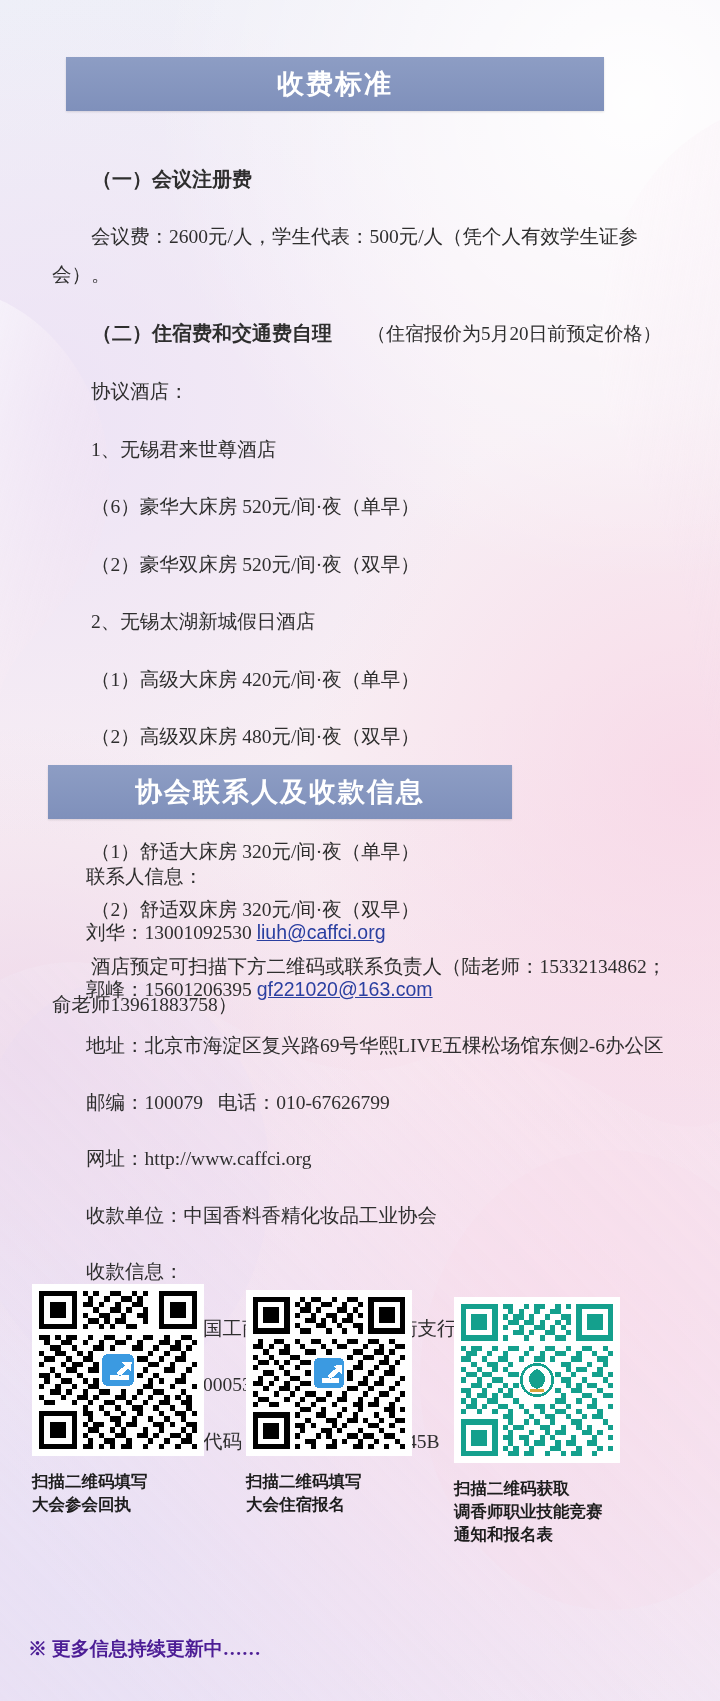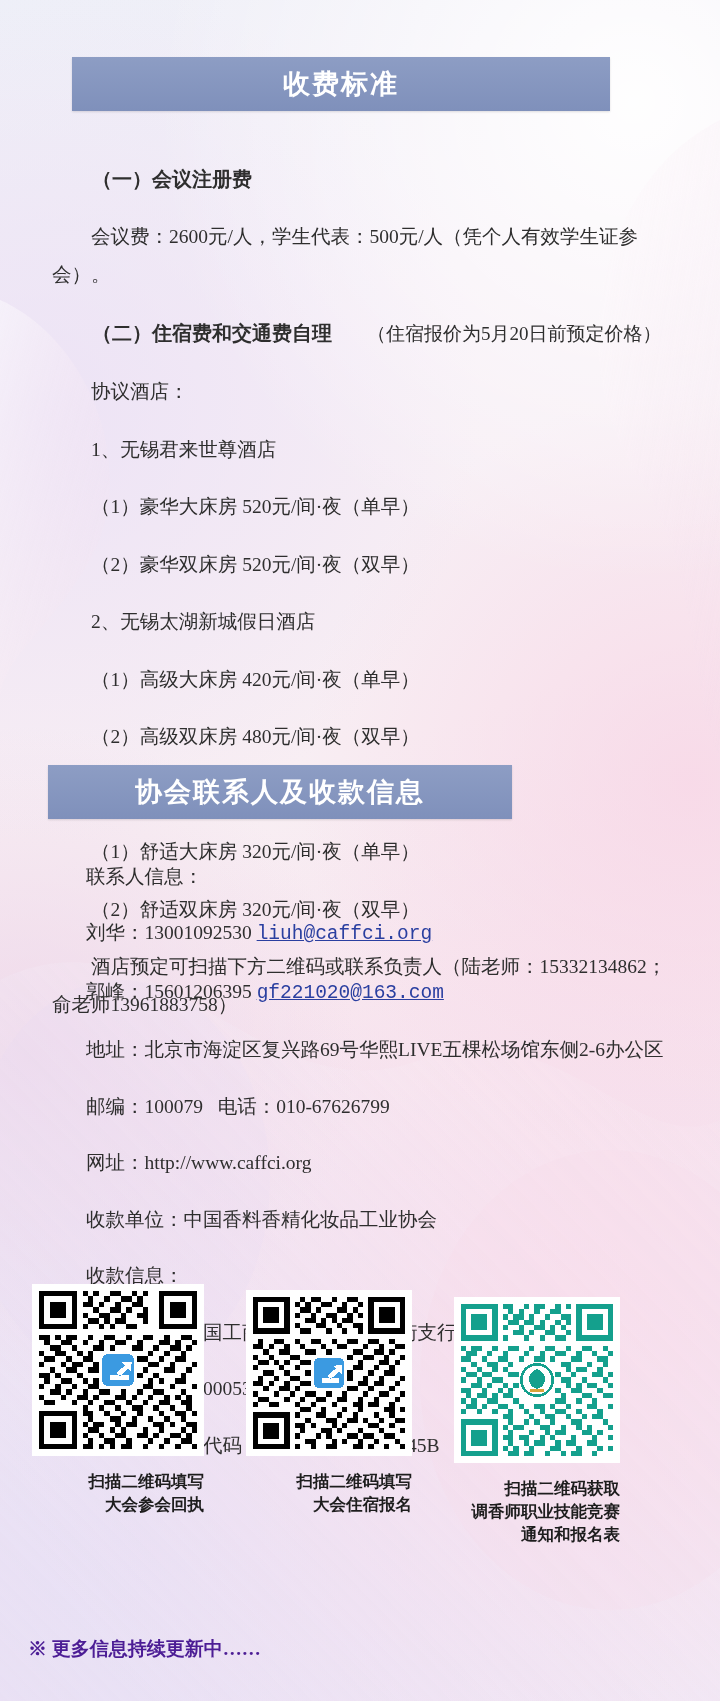--- a/index.html
+++ b/index.html
@@ -45,21 +45,21 @@
     font-weight: bold;
     text-align: center;
     letter-spacing: 2px;
     line-height: 54px;
     height: 54px;
     background: linear-gradient(180deg, #8d9dc4 0%, #7f90bb 100%);
     box-shadow: 0 1px 2px rgba(0,0,0,0.12);
   }
   .bar1 {
     position: absolute;
-    left: 72px;
+    left: 66px;
     top: 57px;
     width: 538px;
   }
   .bar2 {
     position: absolute;
     left: 48px;
     top: 765px;
     width: 464px;
   }
   
@@ -93,33 +93,33 @@
   }
   .p-ind0 {
     text-indent: 0;
   }
   .p-hang {
     text-indent: 2em;
   }
   .link {
     color: #2a3fa0;
     text-decoration: underline;
-    font-family: Liberation Mono, monospace;
+    font-family: Liberation Sans, sans-serif;
   }
   
   .qr-row {
     position: absolute;
     left: 0;
     top: 1284px;
     width: 720px;
     height: 300px;
   }
   .qr-item {
     position: absolute;
-    text-align: right;
+    text-align: left;
   }
   .qr-box {
     background: #ffffff;
     padding: 7px;
     box-sizing: border-box;
     display: inline-block;
   }
   .qr-img {
     display: block;
   }
@@ -169,21 +169,21 @@
 <div class="content">
 
   <div class="section-bar bar1">收费标准</div>
 
   <div class="doc-text fees-block">
     <p class="p-bold">（一）会议注册费</p>
     <p class="p-hang">会议费：2600元/人，学生代表：500元/人（凭个人有效学生证参会）。</p>
     <p class="p-bold"><span>（二）住宿费和交通费自理</span><span class="sub">（住宿报价为5月20日前预定价格）</span></p>
     <p class="p-hang">协议酒店：</p>
     <p class="p-hang">1、无锡君来世尊酒店</p>
-    <p class="p-hang">（1）豪华大床房 520元/间·夜（单早）</p>
+    <p class="p-hang">（6）豪华大床房 520元/间·夜（单早）</p>
     <p class="p-hang">（2）豪华双床房 520元/间·夜（双早）</p>
     <p class="p-hang">2、无锡太湖新城假日酒店</p>
     <p class="p-hang">（1）高级大床房 420元/间·夜（单早）</p>
     <p class="p-hang">（2）高级双床房 480元/间·夜（双早）</p>
     <p class="p-hang">3、无锡太湖新城智选假日酒店</p>
     <p class="p-hang">（1）舒适大床房 320元/间·夜（单早）</p>
     <p class="p-hang">（2）舒适双床房 320元/间·夜（双早）</p>
     <p class="p-hang">酒店预定可扫描下方二维码或联系负责人（陆老师：15332134862；俞老师13961883758）</p>
   </div>
 

